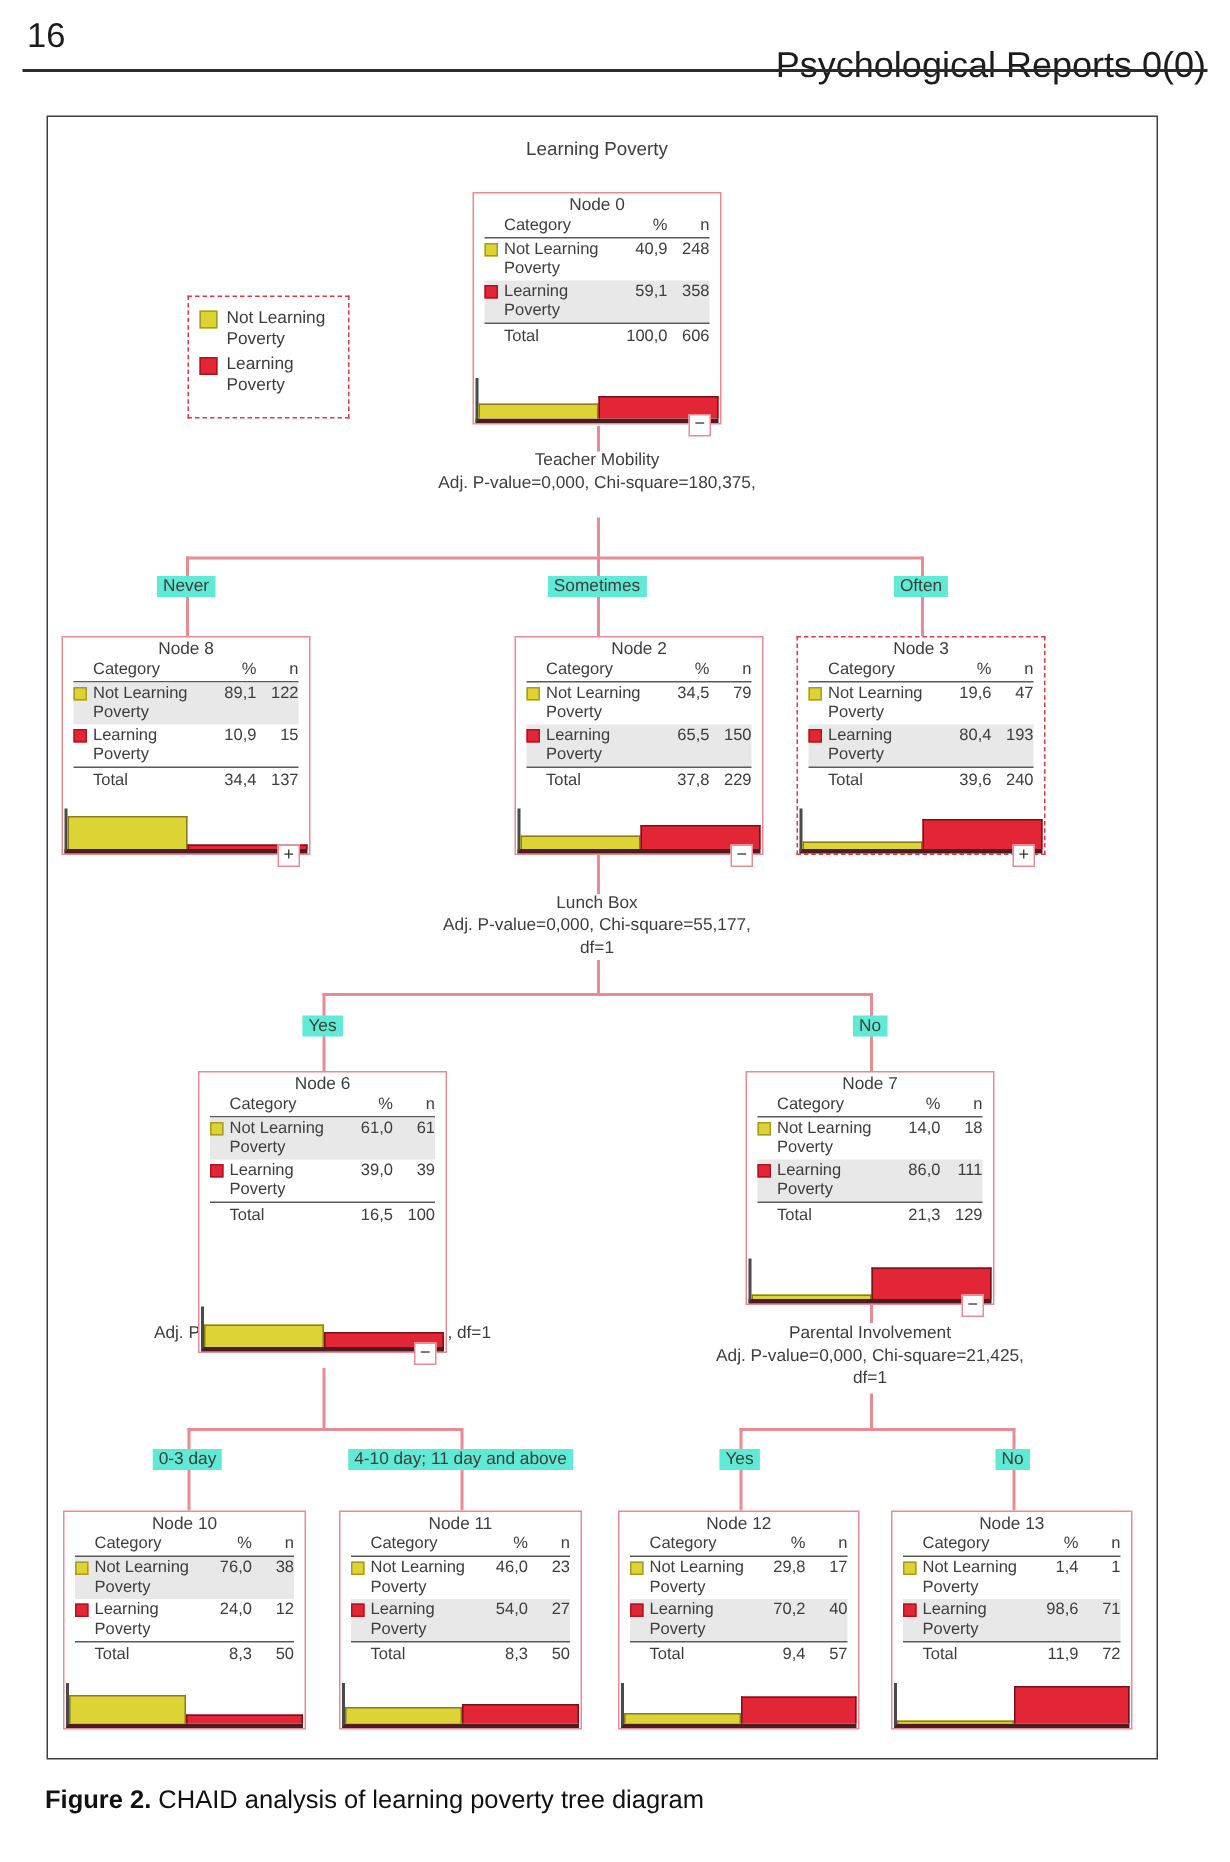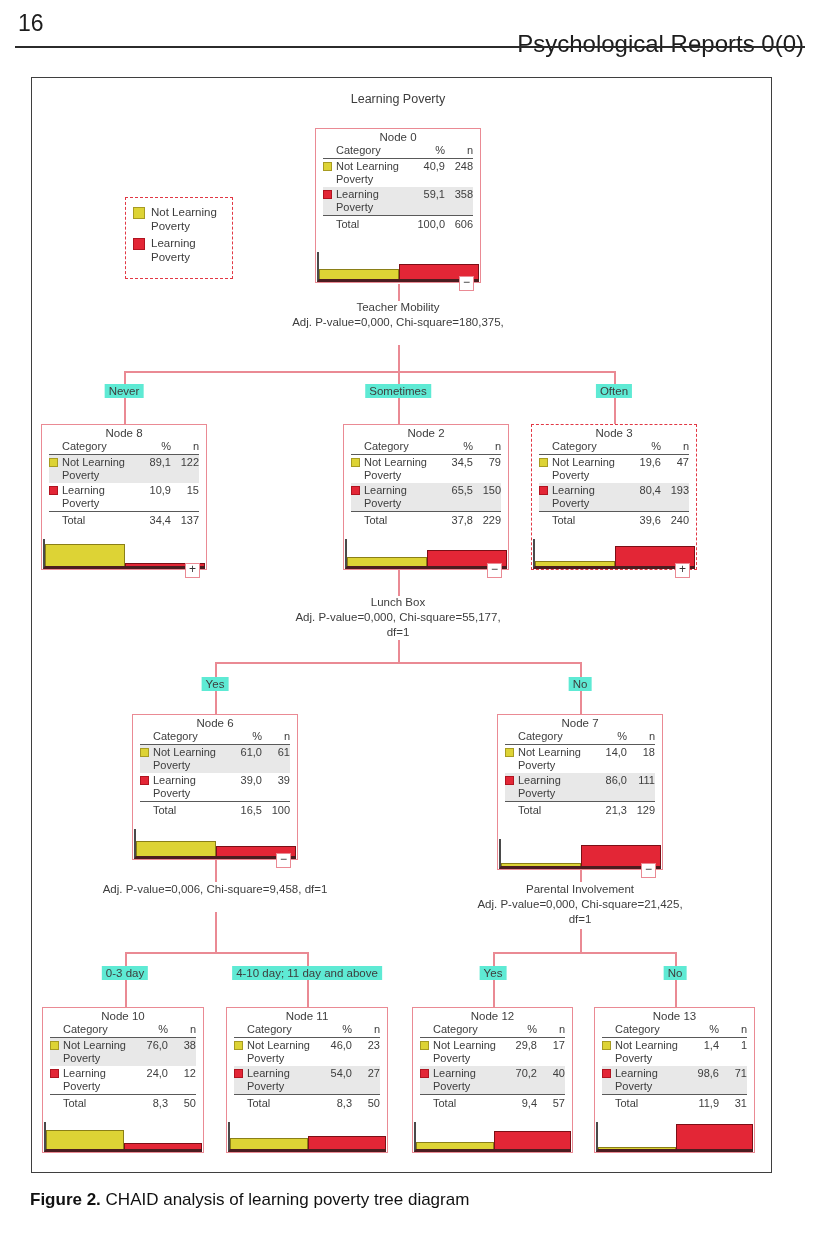--- a/index.html
+++ b/index.html
@@ -272,21 +272,21 @@
       <span class="c-pct">39,6</span>
       <span class="c-n">240</span>
     </div>
   </div>
   <div class="bars">
     <div class="bar y" style="height: 4.9px;"></div>
     <div class="bar r" style="height: 20.1px;"></div>
   </div>
   <div class="expand">+</div>
 </div>
-  <div class="node" style="left:132px;top:714px;width:166px;height:146px;">
+  <div class="node" style="left:132px;top:714px;width:166px;height:188px;">
   <div class="node-title">Node 6</div>
   <div class="ntable">
     <div class="thead">
       <span class="c-sw"></span>
       <span class="c-name">Category</span>
       <span class="c-pct">%</span>
       <span class="c-n">n</span>
     </div>
     <div class="trow hl">
       <span class="c-sw">
@@ -491,21 +491,21 @@
             <span class="swatch r"></span>
           </span>
       <span class="c-name">Learning Poverty</span>
       <span class="c-pct">98,6</span>
       <span class="c-n">71</span>
     </div>
     <div class="total-row">
       <span class="c-sw"></span>
       <span class="c-name">Total</span>
       <span class="c-pct">11,9</span>
-      <span class="c-n">31</span>
+      <span class="c-n">72</span>
     </div>
   </div>
   <div class="bars">
     <div class="bar y" style="height: 2px;"></div>
     <div class="bar r" style="height: 24.65px;"></div>
   </div>
 
 </div>
 
   <div class="caption">

